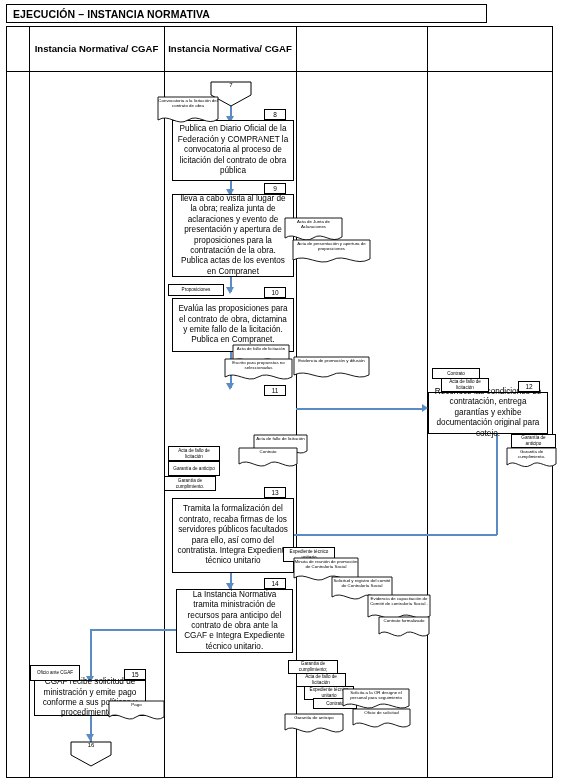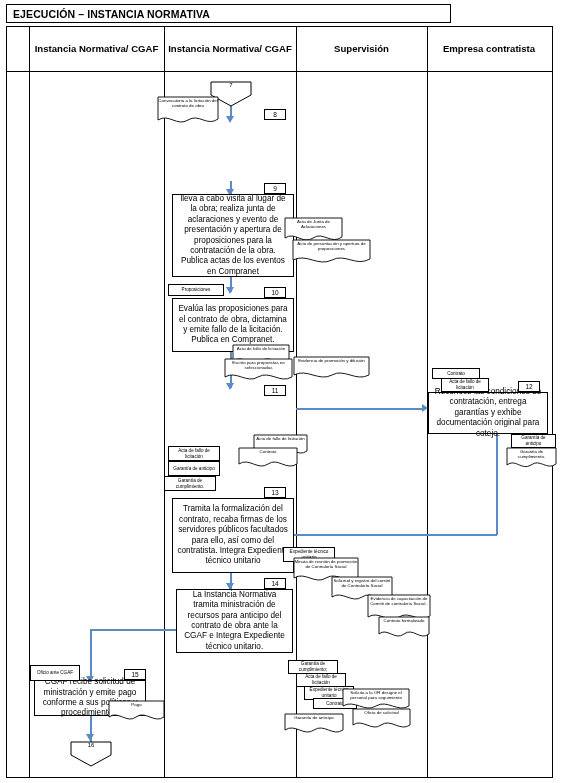--- a/index.html
+++ b/index.html
@@ -1,20 +1,20 @@
 <!DOCTYPE html>
 <html><head>
 <meta charset="utf-8">
 <style>
   html,body{margin:0;padding:0;background:#fff;}
   body{font-family:"Liberation Sans", sans-serif;color:#000;}
   #page{position:relative;width:561px;height:783px;overflow:hidden;background:#fff;}
 
   
-  .title-bar{position:absolute;left:6px;top:4px;width:445px;height:19px;
+  .title-bar{position:absolute;left:6px;top:4px;width:481px;height:19px;
       border:1.5px solid #000;background:#fff;box-sizing:border-box;}
   .title-bar span{position:absolute;left:6px;top:3px;font-size:10.5px;font-weight:bold;letter-spacing:.1px;}
 
   .grid-outer{position:absolute;left:6px;top:26px;width:547px;height:752px;
       border:1.5px solid #000;background:#fff;box-sizing:border-box;font-weight:bold;}
 
   .vline{position:absolute;top:0;width:0;border-left:1px solid #000;}
   .hline{position:absolute;left:0;right:0;height:0;border-top:1px solid #000;}
 
   .col-head{position:absolute;top:0;height:44px;display:flex;align-items:center;
@@ -75,26 +75,20 @@
     <div class="vline" style="left:420px;height:750px;"></div>
 
     <div class="hline" style="top:44px;"></div>
 
     <div class="col-head" style="left:22px;width:135px;">
       <span>Instancia Normativa/ CGAF</span>
     </div>
     <div class="col-head" style="left:157px;width:132px;">
       <span>Instancia Normativa/ CGAF</span>
     </div>
-    <div class="col-head" style="left:289px;width:131px;">
-      <span>Supervisión</span>
-    </div>
-    <div class="col-head" style="left:420px;width:124px;">
-      <span>Empresa contratista</span>
-    </div>
   </div>
 
   <div class="conn v" style="left:230px;top:106px;height:14px;"></div>
   <div class="arrow-d" style="left:226px;top:116px;"></div>
 
   <div class="conn v" style="left:230px;top:181px;height:13px;"></div>
   <div class="arrow-d" style="left:226px;top:189px;"></div>
 
   <div class="conn v" style="left:230px;top:277px;height:15px;"></div>
   <div class="arrow-d" style="left:226px;top:287px;"></div>
@@ -129,20 +123,23 @@
   <div class="offpage" style="left:70px;top:741px;width:42px;height:26px;">
     <svg width="42" height="26" viewBox="0 0 42 26">
       <polygon points="1,1 41,1 41,14 21,25 1,14" fill="#fff" stroke="#000" stroke-width="1"></polygon>
     </svg>
     <div class="optxt">16</div>
   </div>
 
   <div class="num" style="left:264px;top:109px;">
     <span>8</span>
   </div>
+  <div class="proc" style="left:172px;top:120px;width:122px;height:61px;">
+    <span>Publica en Diario Oficial de la Federación y COMPRANET la convocatoria al  proceso de licitación del contrato de obra pública</span>
+  </div>
 
   <div class="doc" style="left:157px;top:96px;width:62px;height:30px;">
     <svg width="62" height="30" viewBox="0 0 62 30">
       <path d="M1,1 L61,1 L61,23 C50,31 42,17 31,24 C20,31 12,17 1,24 Z" fill="#fff" stroke="#000" stroke-width="0.9"></path>
     </svg>
     <div class="dtxt">Convocatoria a la licitación del contrato de obra</div>
   </div>
 
   <div class="num" style="left:264px;top:183px;">
     <span>9</span>

